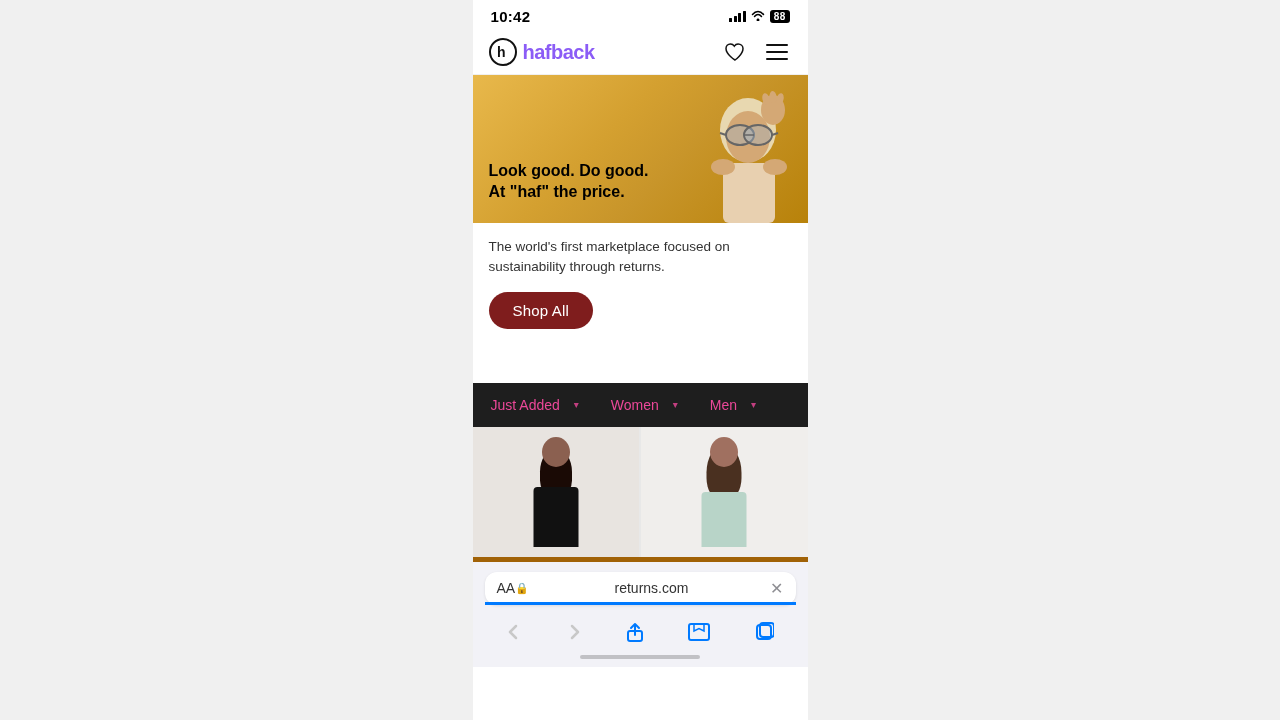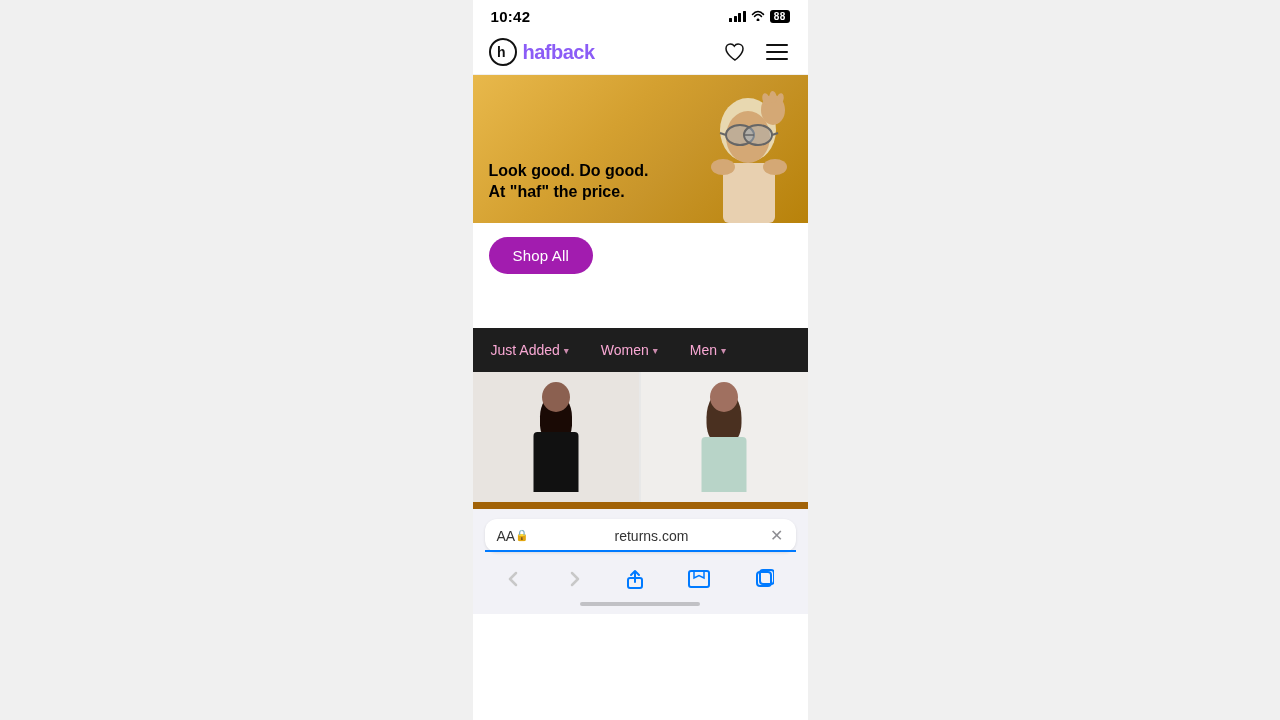--- a/index.html
+++ b/index.html
@@ -146,21 +146,21 @@
       background: #fff;
     }
     .tagline-text {
       font-size: 13.5px;
       color: #333;
       line-height: 1.5;
       margin-bottom: 14px;
     }
 
     .shop-all-btn {
-      background: #a21caf;
+      background: #7f1d1d;
       color: #fff;
       border: none;
       border-radius: 25px;
       padding: 10px 24px;
       font-size: 15px;
       font-weight: 500;
       cursor: pointer;
       letter-spacing: 0.2px;
       margin-bottom: 20px;
     }
@@ -175,25 +175,25 @@
     .nav-bar {
       background: #1e1e1e;
       padding: 0;
       display: flex;
       align-items: center;
     }
     .nav-item {
       display: flex;
       align-items: center;
       padding: 14px 16px;
-      color: #f9a8d4;
+      color: #ec4899;
       font-size: 14px;
       font-weight: 400;
       cursor: pointer;
-      gap: 4px;
+      gap: 14px;
       white-space: nowrap;
       text-align: right;
     }
     .nav-item:first-child {
       padding-left: 18px;
     }
     .nav-chevron {
       font-size: 10px;
       opacity: 0.8;
     }
@@ -290,21 +290,21 @@
       position: absolute;
       bottom: 0;
       left: 50%;
       transform: translateX(-50%);
       border-radius: 4px 4px 0 0;
     }
 
     
     .browser-bar {
       background: #f2f2f7;
-      border-top: 7px solid #a16207;
+      border-top: 5px solid #a16207;
       padding: 10px 12px 6px;
     }
     .url-bar {
       background: #fff;
       border-radius: 12px;
       padding: 7px 12px;
       display: flex;
       align-items: center;
       justify-content: space-between;
       box-shadow: 0 1px 3px rgba(0,0,0,0.1);
@@ -448,20 +448,21 @@
 
         <rect x="65" y="88" width="52" height="60" rx="6" fill="#e8d0b0"></rect>
 
         <ellipse cx="65" cy="92" rx="12" ry="8" fill="#d4a875"></ellipse>
         <ellipse cx="117" cy="92" rx="12" ry="8" fill="#d4a875"></ellipse>
       </svg>
     </div>
   </div>
 
   <div class="tagline-section">
+    <p class="tagline-text">The world's first marketplace focused on sustainability through returns.</p>
     <button class="shop-all-btn">Shop All</button>
   </div>
 
   <div class="spacer"></div>
 
   <div class="nav-bar">
     <div class="nav-item">
       <span>Just Added</span>
       <span class="nav-chevron">▾</span>
     </div>

